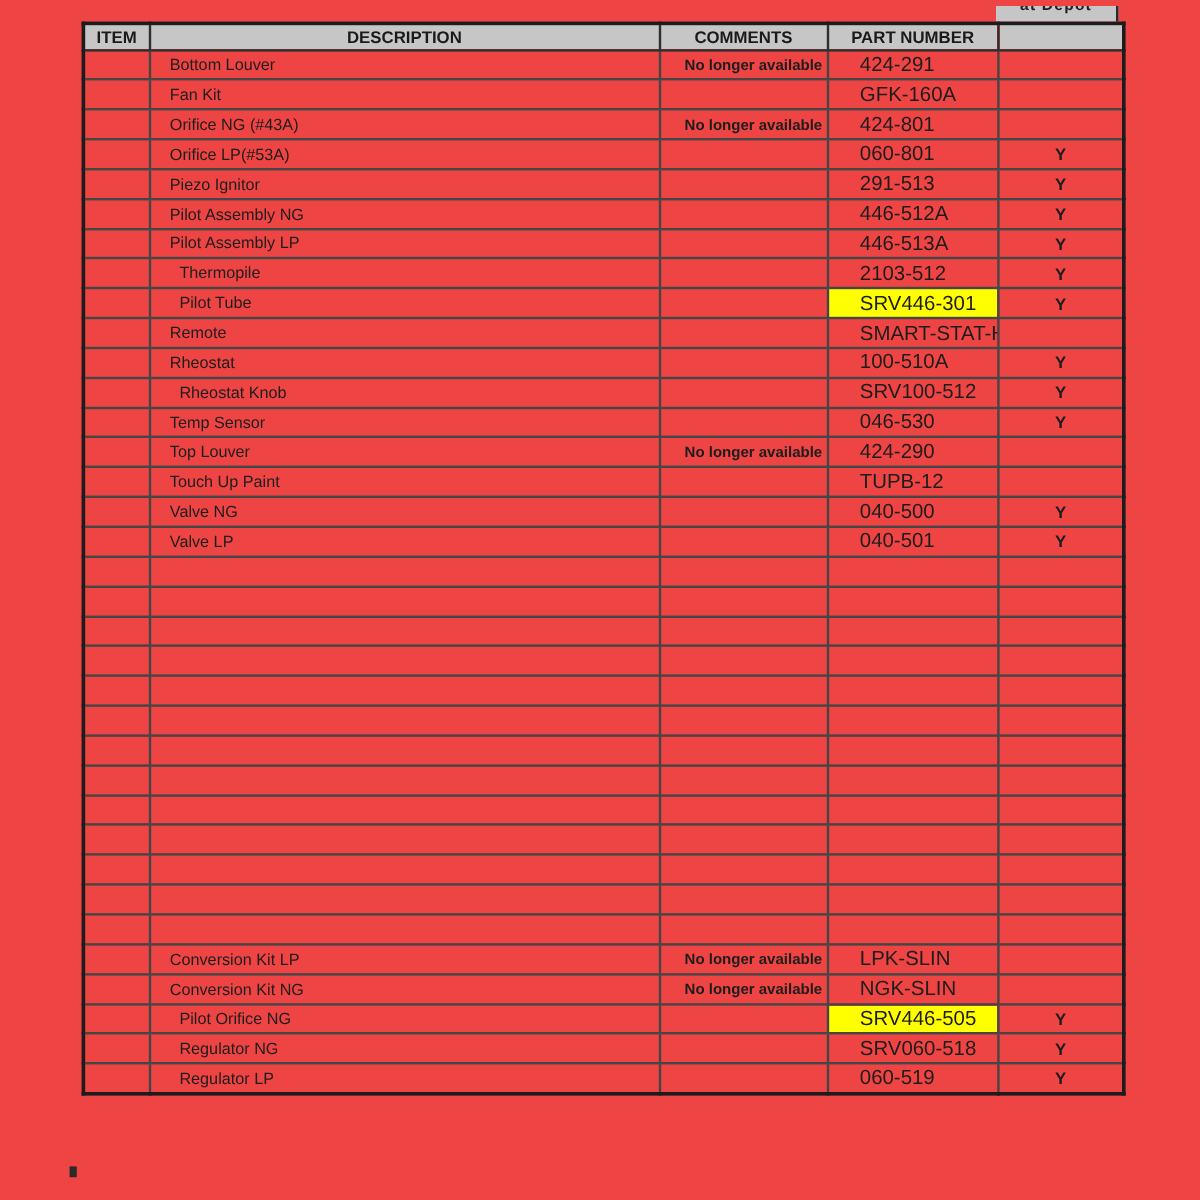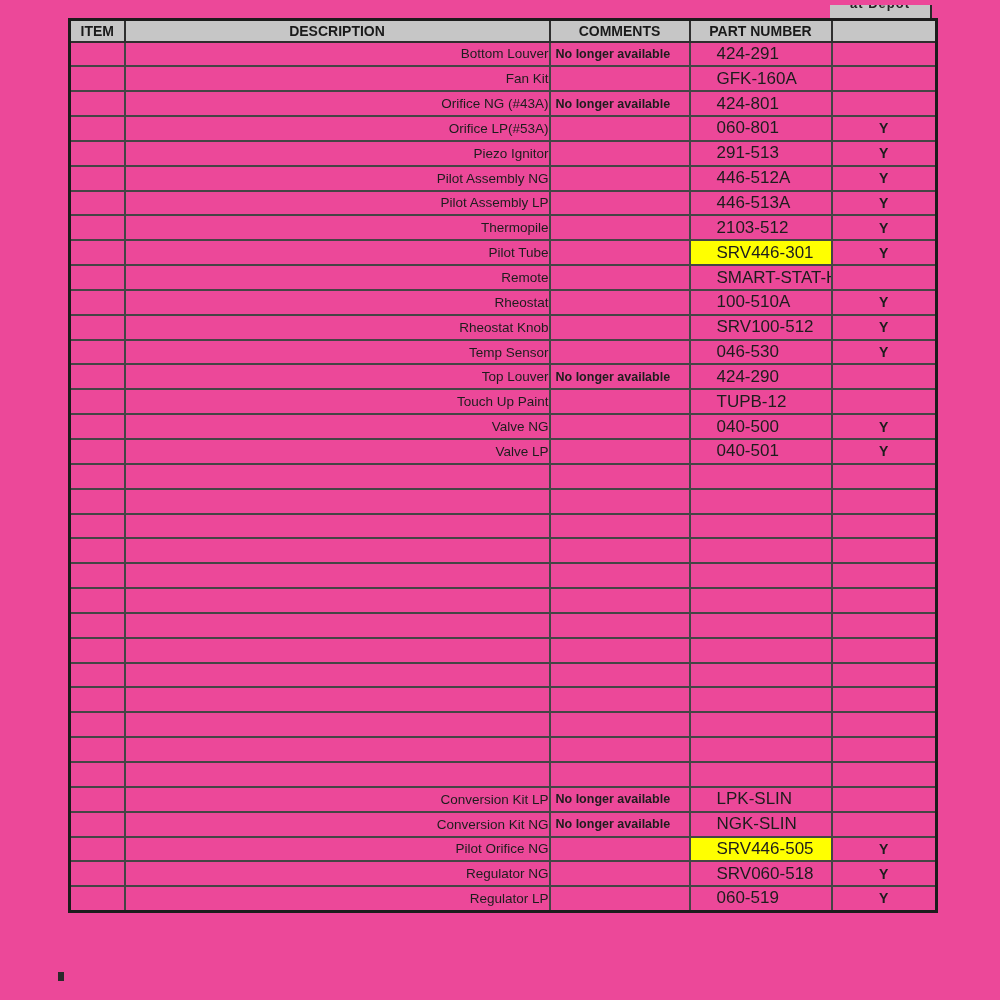--- a/index.html
+++ b/index.html
@@ -6,21 +6,21 @@
     --header-bg:#c6c6c6;
     --highlight:#ffff00;
     --border:#454545;
     --outer:#1c1c1c;
     --text:#1d1d1d;
   }
   *{box-sizing:border-box;margin:0;padding:0;}
   html,body{width:1000px;height:1000px;background:#ffffff;overflow:hidden;}
   body{font-family:"Liberation Sans", sans-serif;color:var(--text);position:relative;}
 
-  .page{position:absolute;inset:0;background:#ec4899;}
+  .page{position:absolute;inset:0;background:#ef4444;}
 
   
   .clip-strip{
     position:absolute;left:830px;top:5px;width:102px;height:13px;
     background:var(--header-bg);
     border-right:2px solid #2a2a2a;
     overflow:hidden;
   }
   .clip-strip .clip-text{
     display:block;margin-top:-9px;text-align:center;
@@ -47,23 +47,23 @@
   thead tr{height:22px;}
   thead th{
     background:var(--header-bg);
     font-size:14px;font-weight:bold;color:#1a1a1a;
     text-align:center;
     border:2px solid #2e2e2e;
   }
   tbody tr{height:24.85px;}
 
   td.item{}
-  td.desc{font-size:13.5px;padding-left:16px;text-align:right;}
+  td.desc{font-size:13.5px;padding-left:16px;text-align:left;}
   td.desc.indent{padding-left:24px;}
-  td.comments{font-size:12.5px;font-weight:bold;padding-left:5px;text-align:left;}
+  td.comments{font-size:12.5px;font-weight:bold;padding-left:20px;text-align:left;}
   td.part{font-size:17px;padding-left:26px;text-align:left;}
   td.part.highlight{background:var(--highlight);margin-top:39px;}
   td.depot{font-size:14px;font-weight:bold;text-align:center;}
 
   .artifact{
     position:absolute;left:58px;top:972px;width:6px;height:9px;
     background:#2a2a2a;
   }
 </style>
 </head>

